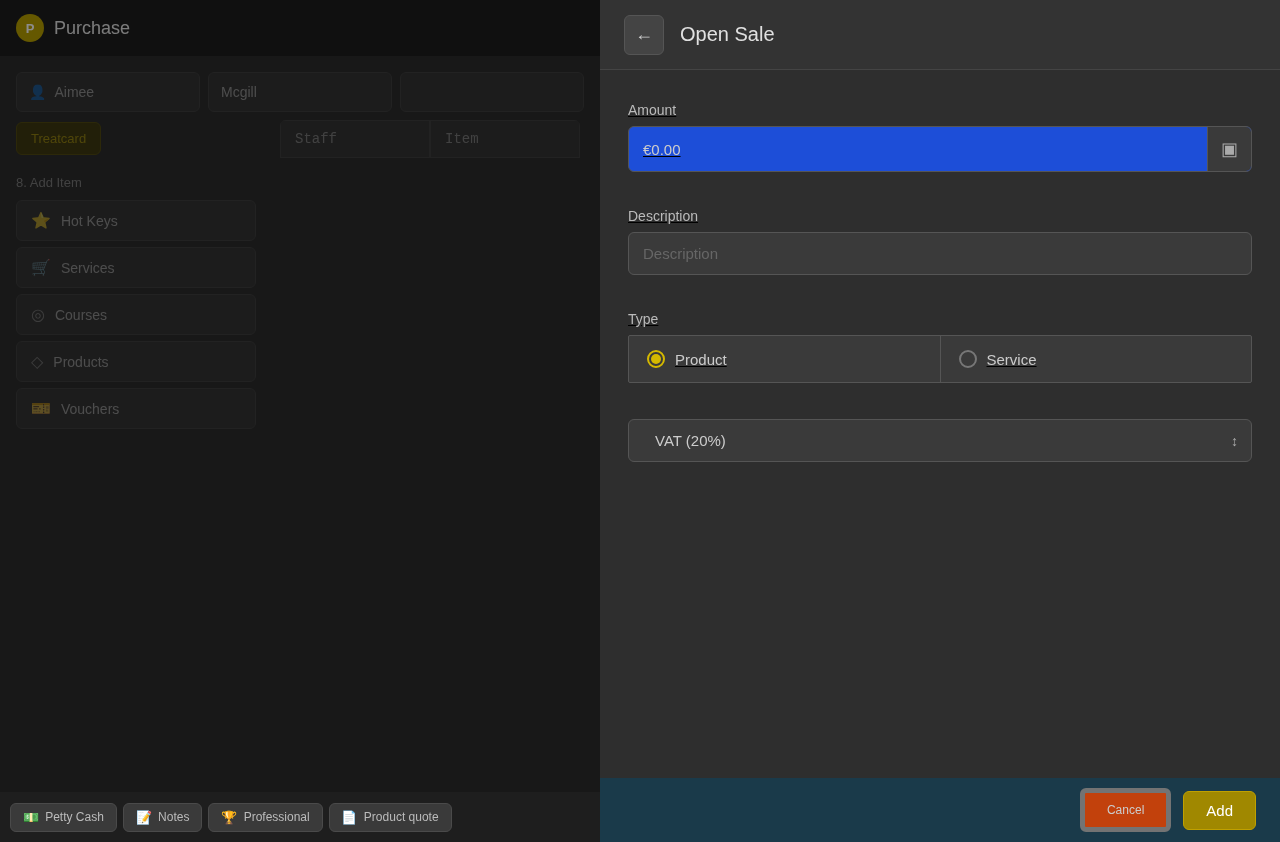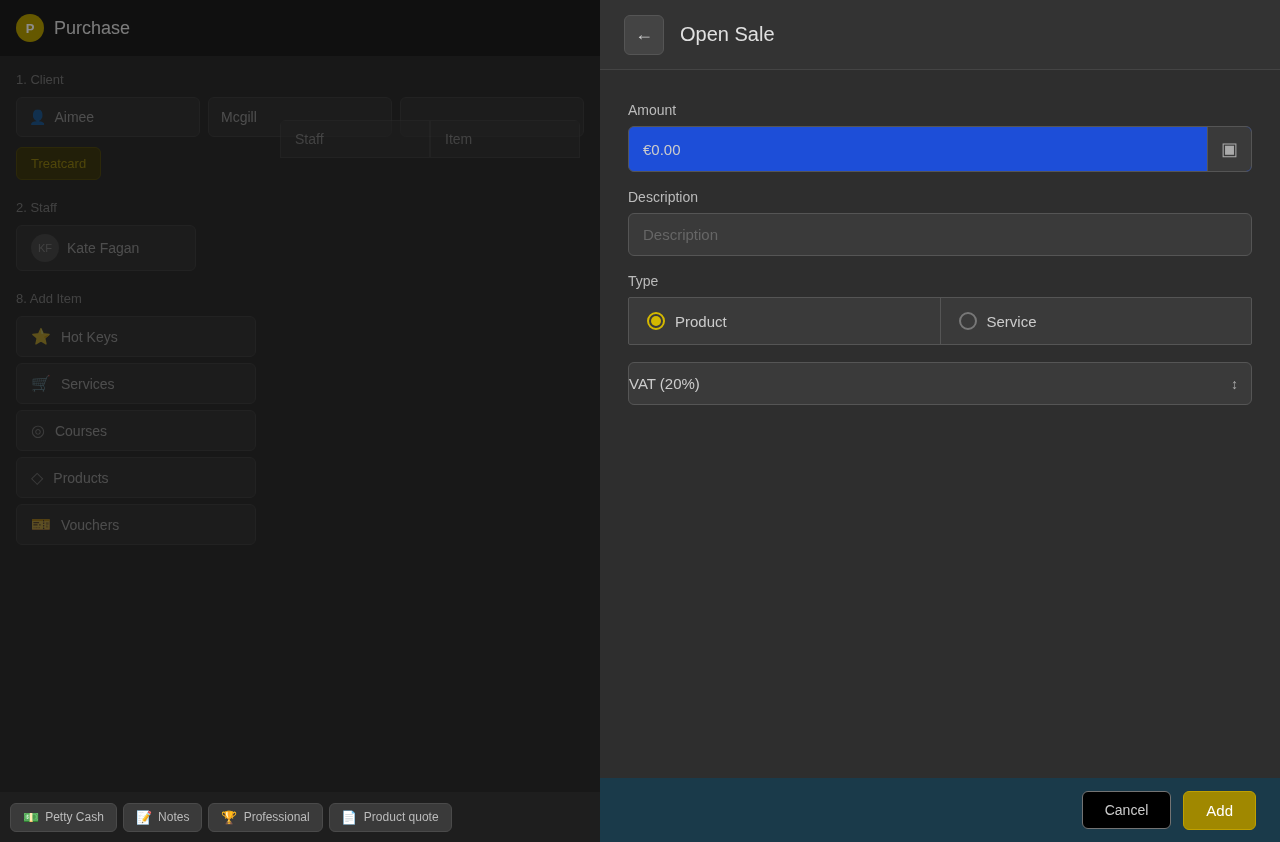--- a/index.html
+++ b/index.html
@@ -191,20 +191,21 @@
       overflow: hidden;
     }
 
     .table-col {
       flex: 1;
       padding: 10px 14px;
       color: #aaa;
       font-size: 14px;
       background: #3a3a3a;
       border: 1px solid #4a4a4a;
+      font-family: Liberation Mono, monospace;
     }
 
     
     .overlay {
       position: absolute;
       top: 0; left: 0;
       width: 600px;
       height: 842px;
       background: rgba(0,0,0,0.45);
       z-index: 2;
@@ -255,21 +256,22 @@
     }
 
     
     .modal-body {
       flex: 1;
       padding: 32px 28px;
       overflow-y: auto;
     }
 
     .form-group {
-      margin-bottom: 17px;
+      margin-bottom: 36px;
+      text-decoration: underline;
     }
 
     .form-label {
       color: #bbb;
       font-size: 14px;
       margin-bottom: 8px;
       display: block;
     }
 
     .form-input {
@@ -373,21 +375,21 @@
     .vat-select-wrapper {
       position: relative;
     }
 
     .vat-select {
       width: 100%;
       background: #3a3a3a;
       border: 1px solid #555;
       border-radius: 6px;
       color: #ccc;
-      padding: 12px 0;
+      padding: 12px 26px;
       font-size: 15px;
       outline: none;
       appearance: none;
       cursor: pointer;
     }
 
     .vat-select-arrow {
       position: absolute;
       right: 14px;
       top: 50%;
@@ -402,26 +404,26 @@
       height: 64px;
       background: #1a3a4a;
       display: flex;
       align-items: center;
       justify-content: flex-end;
       padding: 0 24px;
       gap: 12px;
     }
 
     .btn-cancel {
-      background: #000000;
-      border: 1px solid #737373;
+      background: #c2410c;
+      border: 5px solid #737373;
       border-radius: 6px;
       color: #ccc;
       padding: 10px 22px;
-      font-size: 14px;
+      font-size: 12px;
       cursor: pointer;
     }
 
     .btn-add {
       background: #a08800;
       border: 1px solid #c0a000;
       border-radius: 6px;
       color: #fff;
       padding: 10px 22px;
       font-size: 15px;
@@ -471,45 +473,37 @@
 <div class="app-header">
   <div class="app-logo">
     <span>P</span>
   </div>
   <span class="app-title">Purchase</span>
 </div>
 
 <div class="left-content">
 
   <div class="client-section">
-    <div class="section-label">1. Client</div>
     <div class="client-inputs">
       <div class="input-field client-input-field">
         <span>👤</span>
         <span>Aimee</span>
       </div>
       <div class="input-field client-input-field">
         <span>Mcgill</span>
       </div>
       <div class="input-field client-input-field">
         <span></span>
       </div>
     </div>
     <div class="client-buttons">
       <button class="client-btn">Treatcard</button>
     </div>
   </div>
 
-  <div class="staff-section">
-    <div class="section-label">2. Staff</div>
-    <button class="staff-btn">
-      <div class="staff-avatar">KF</div>
-      <span>Kate Fagan</span>
-    </button>
-  </div>
 
   <div class="add-item-section">
     <div class="section-label">8. Add Item</div>
     <div class="item-buttons">
       <button class="item-btn">
         <span class="item-btn-icon">⭐</span>
         <span>Hot Keys</span>
       </button>
       <button class="item-btn">
         <span class="item-btn-icon">🛒</span>

